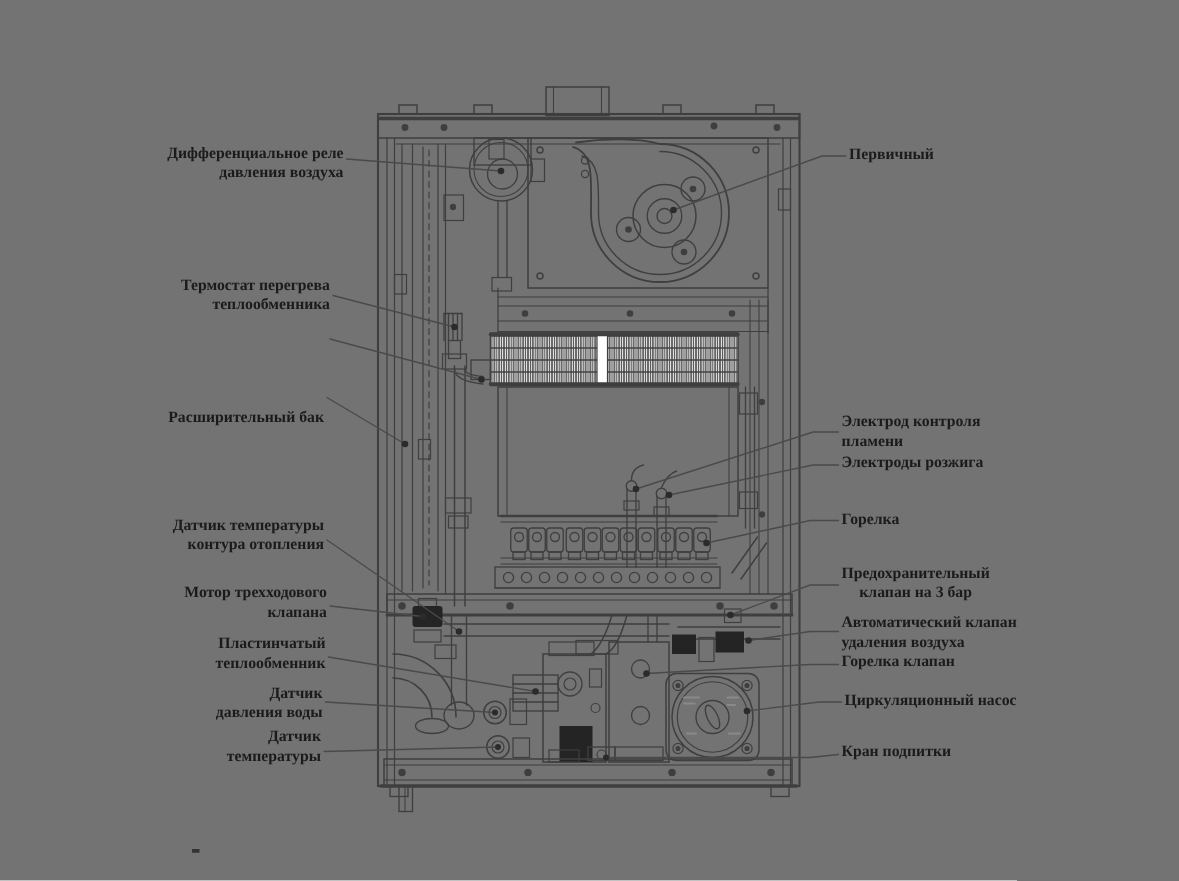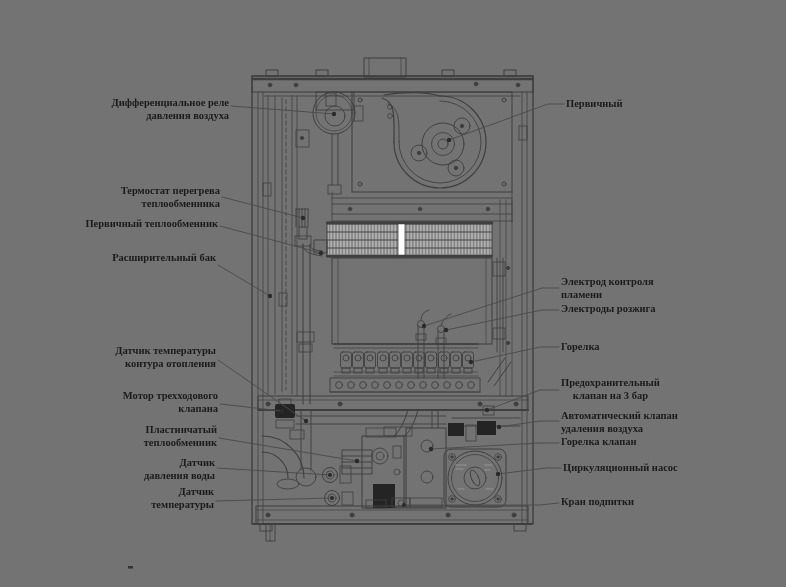--- a/index.html
+++ b/index.html
@@ -414,22 +414,21 @@
         <circle cx="498" cy="474" r="2.2" fill="#2b2b2b" stroke="none"></circle>
       <polyline points="559,503 540,505 404,505"></polyline>         
         <circle cx="404" cy="505" r="2" fill="#2b2b2b" stroke="none"></circle>
     </g>
   </svg>
 
   <div class="lbl left" style="right:557px;top:96px;">Дифференциальное реле
 давления воздуха</div>
   <div class="lbl left" style="right:566px;top:184px;">Термостат перегрева
 теплообменника</div>
-  <div class="lbl left" style="right:568px;top:217px;">Первичный теплообменник</div>
-  <div class="lbl left" style="right:570px;top:251px;padding-left:36px;">Расширительный бак</div>
+  <div class="lbl left" style="right:570px;top:272px;padding-left:36px;">Расширительный бак</div>
   <div class="lbl left" style="right:570px;top:344px;">Датчик температуры
 контура отопления</div>
   <div class="lbl left" style="right:568px;top:389px;">Мотор трехходового
 клапана</div>
   <div class="lbl left" style="right:569px;top:423px;">Пластинчатый
 теплообменник</div>
   <div class="lbl left" style="right:571px;top:456px;">Датчик
 давления воды</div>
   <div class="lbl left" style="right:572px;top:485px;">Датчик
 температуры</div>

